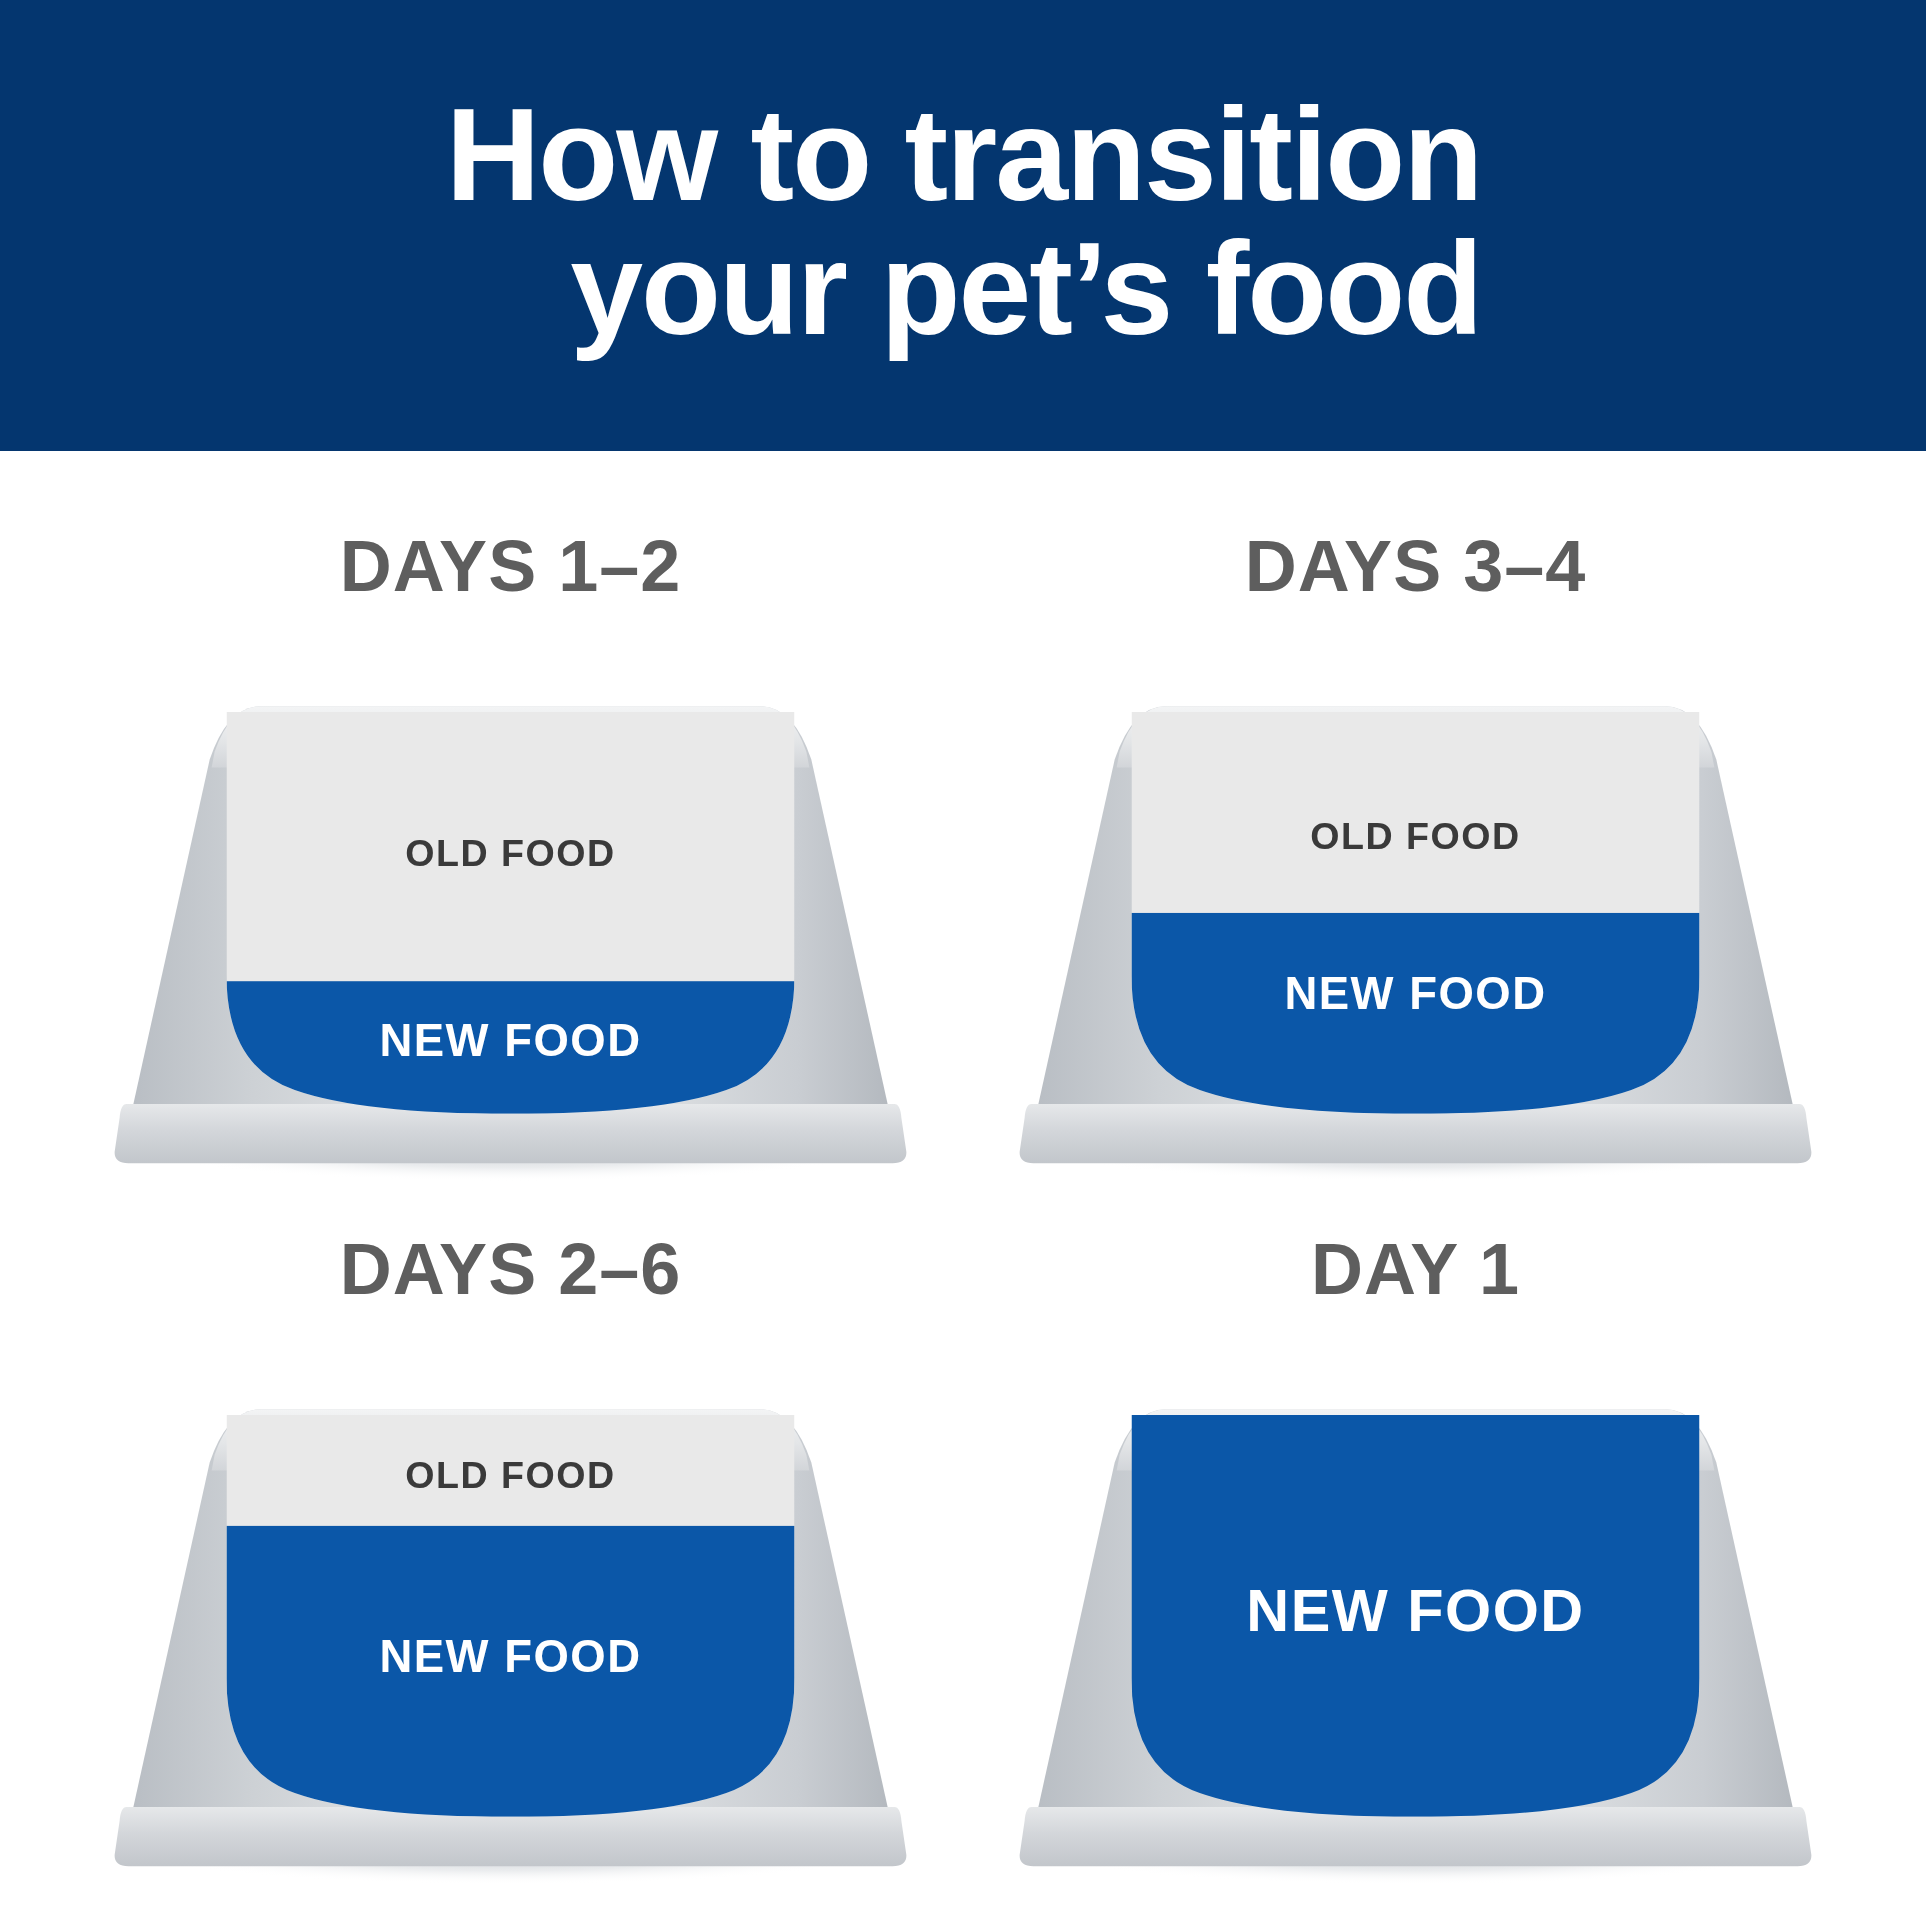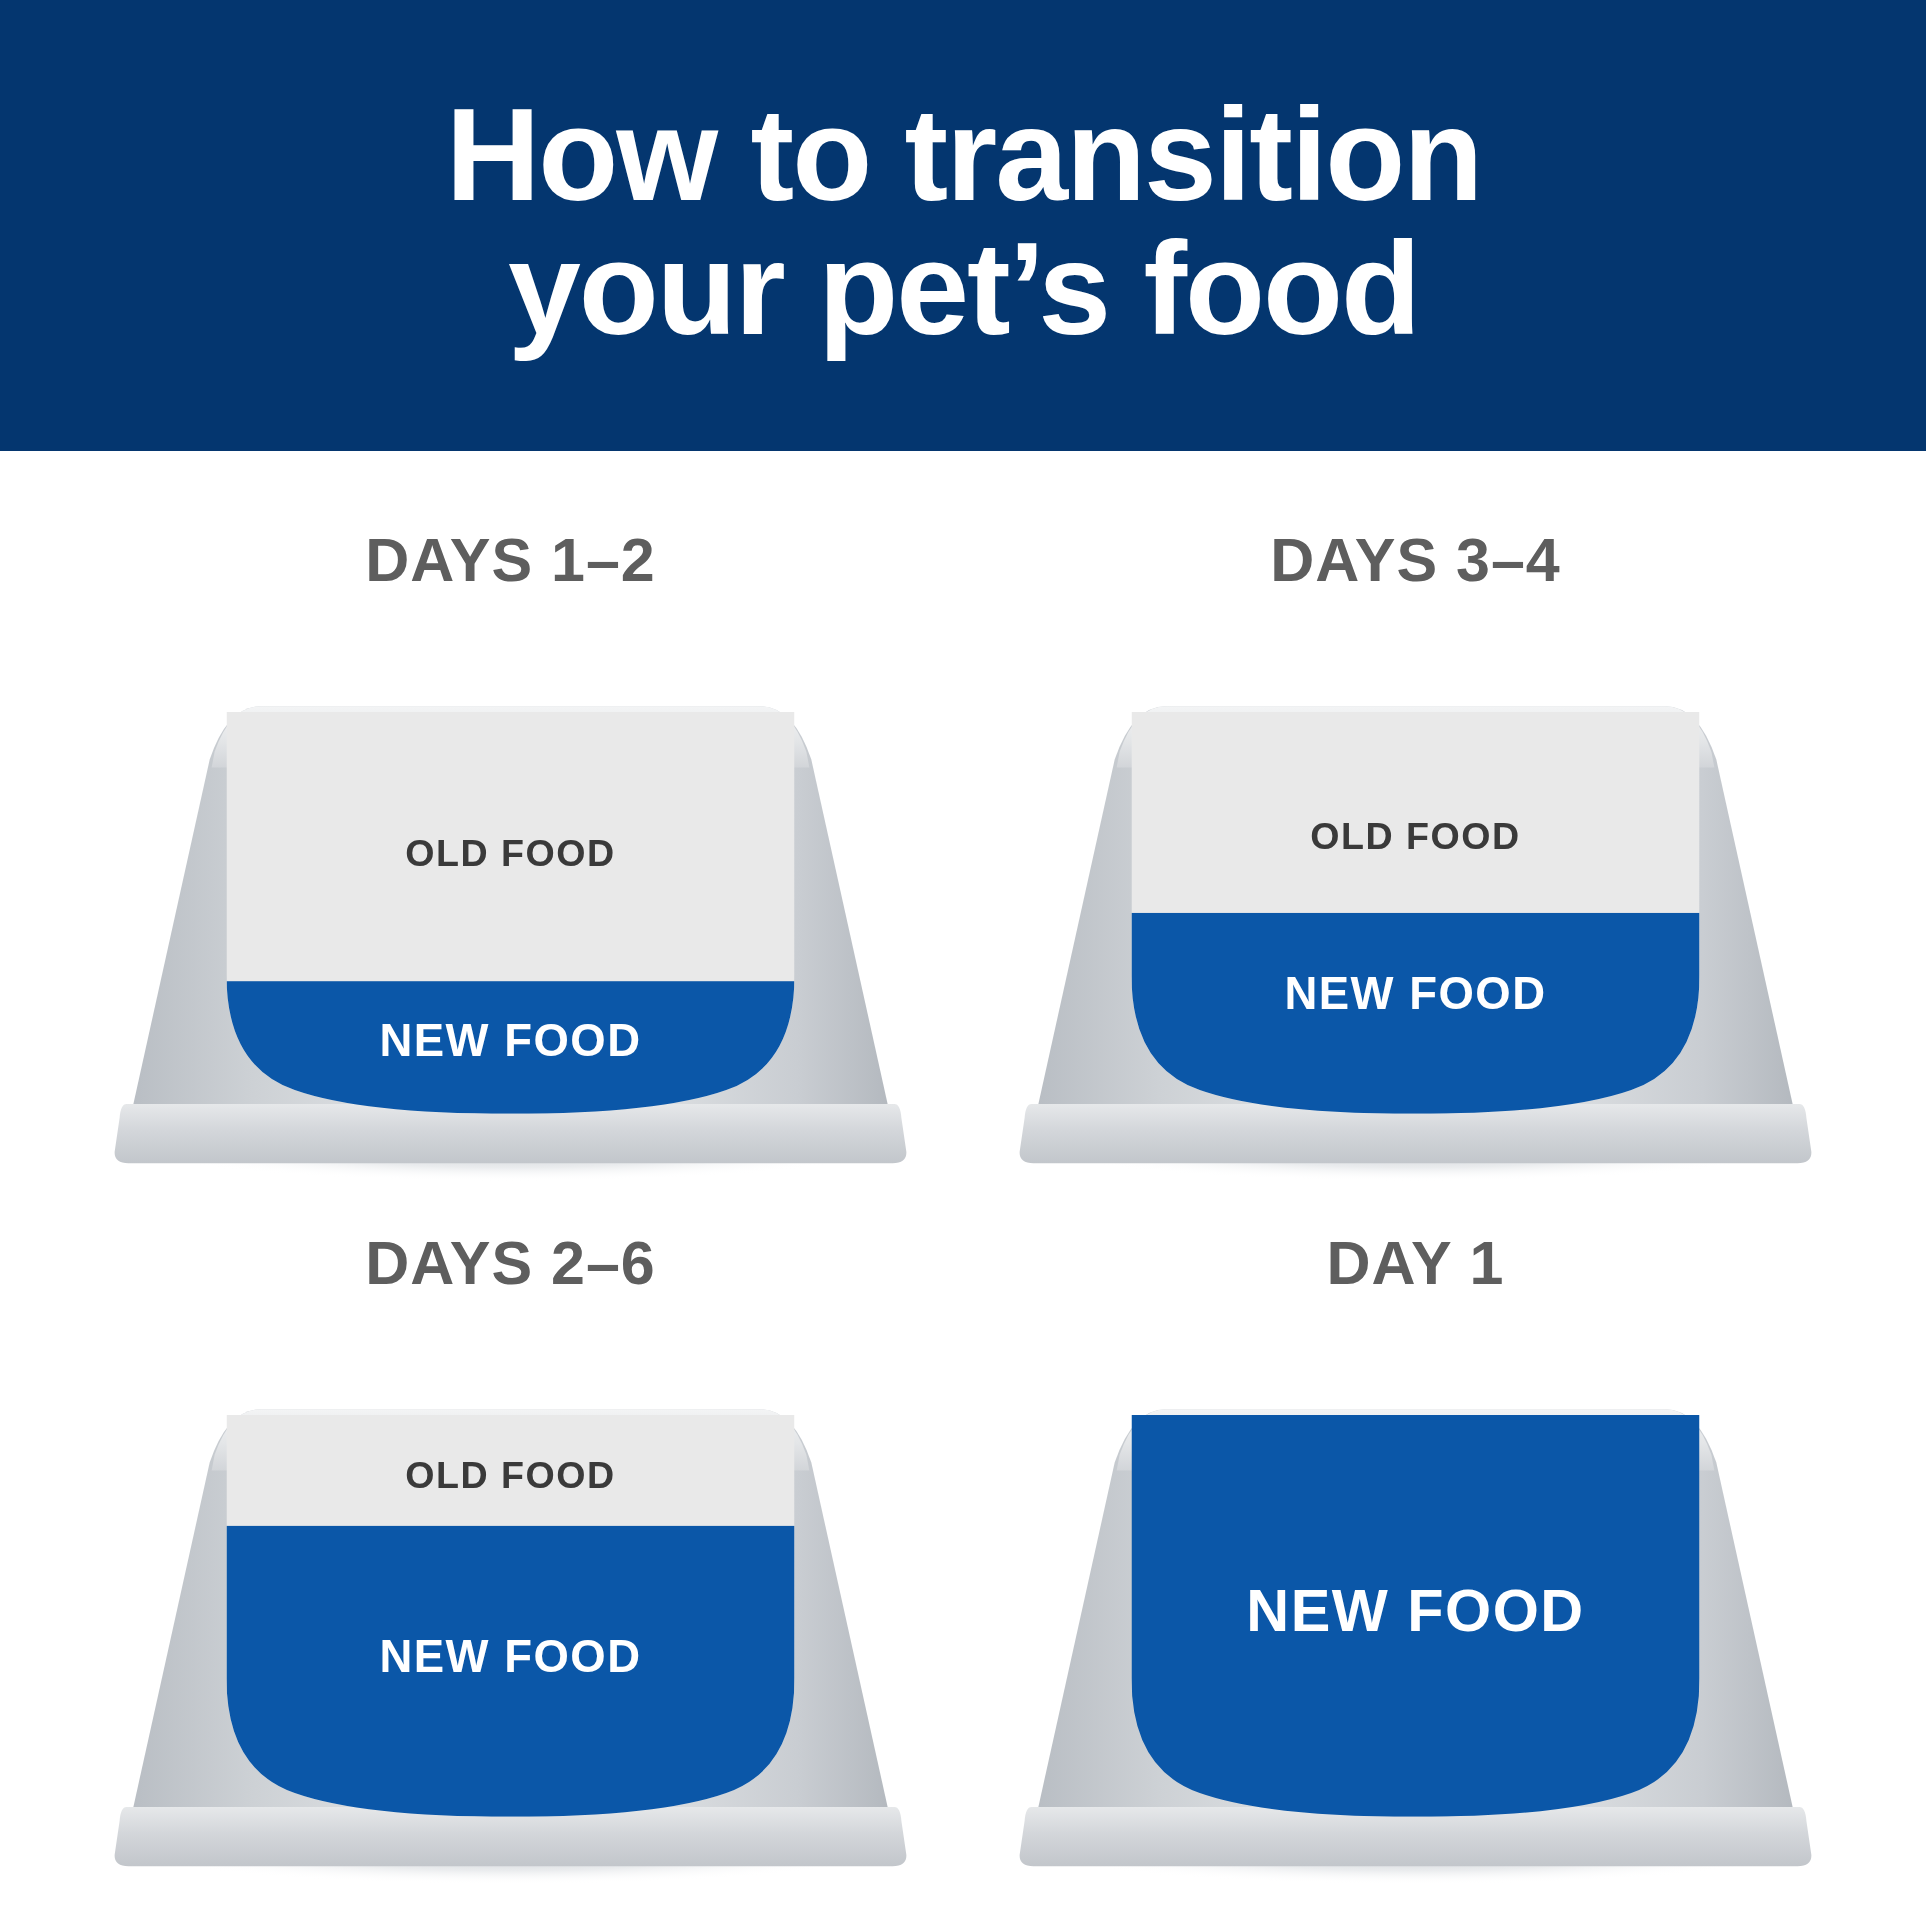--- a/index.html
+++ b/index.html
@@ -27,21 +27,21 @@
     align-items: center;
     justify-content: center;
   }
   .header-title {
     color: #ffffff;
     font-family: "Liberation Sans", sans-serif;
     font-weight: bold;
     font-size: 131px;
     line-height: 1.02;
     letter-spacing: -2px;
-    text-align: center;
+    text-align: right;
     white-space: pre-line;
     margin: 8px;
     padding: 0;
     transform: translateY(-4px);
   }
 
   
   .panels {
     position: absolute;
     left: 0;
@@ -63,21 +63,21 @@
 
   .panel-label {
     position: absolute;
     left: 0;
     top: 0;
     width: 851px;
     text-align: center;
     color: #5E5E5E;
     font-family: "Liberation Sans", sans-serif;
     font-weight: bold;
-    font-size: 61px;
+    font-size: 72px;
     letter-spacing: 1px;
     line-height: 1;
   }
 
   .bowl-wrap {
     position: absolute;
     left: 0;
     top: 71px;
     width: 851px;
     height: 614px;

